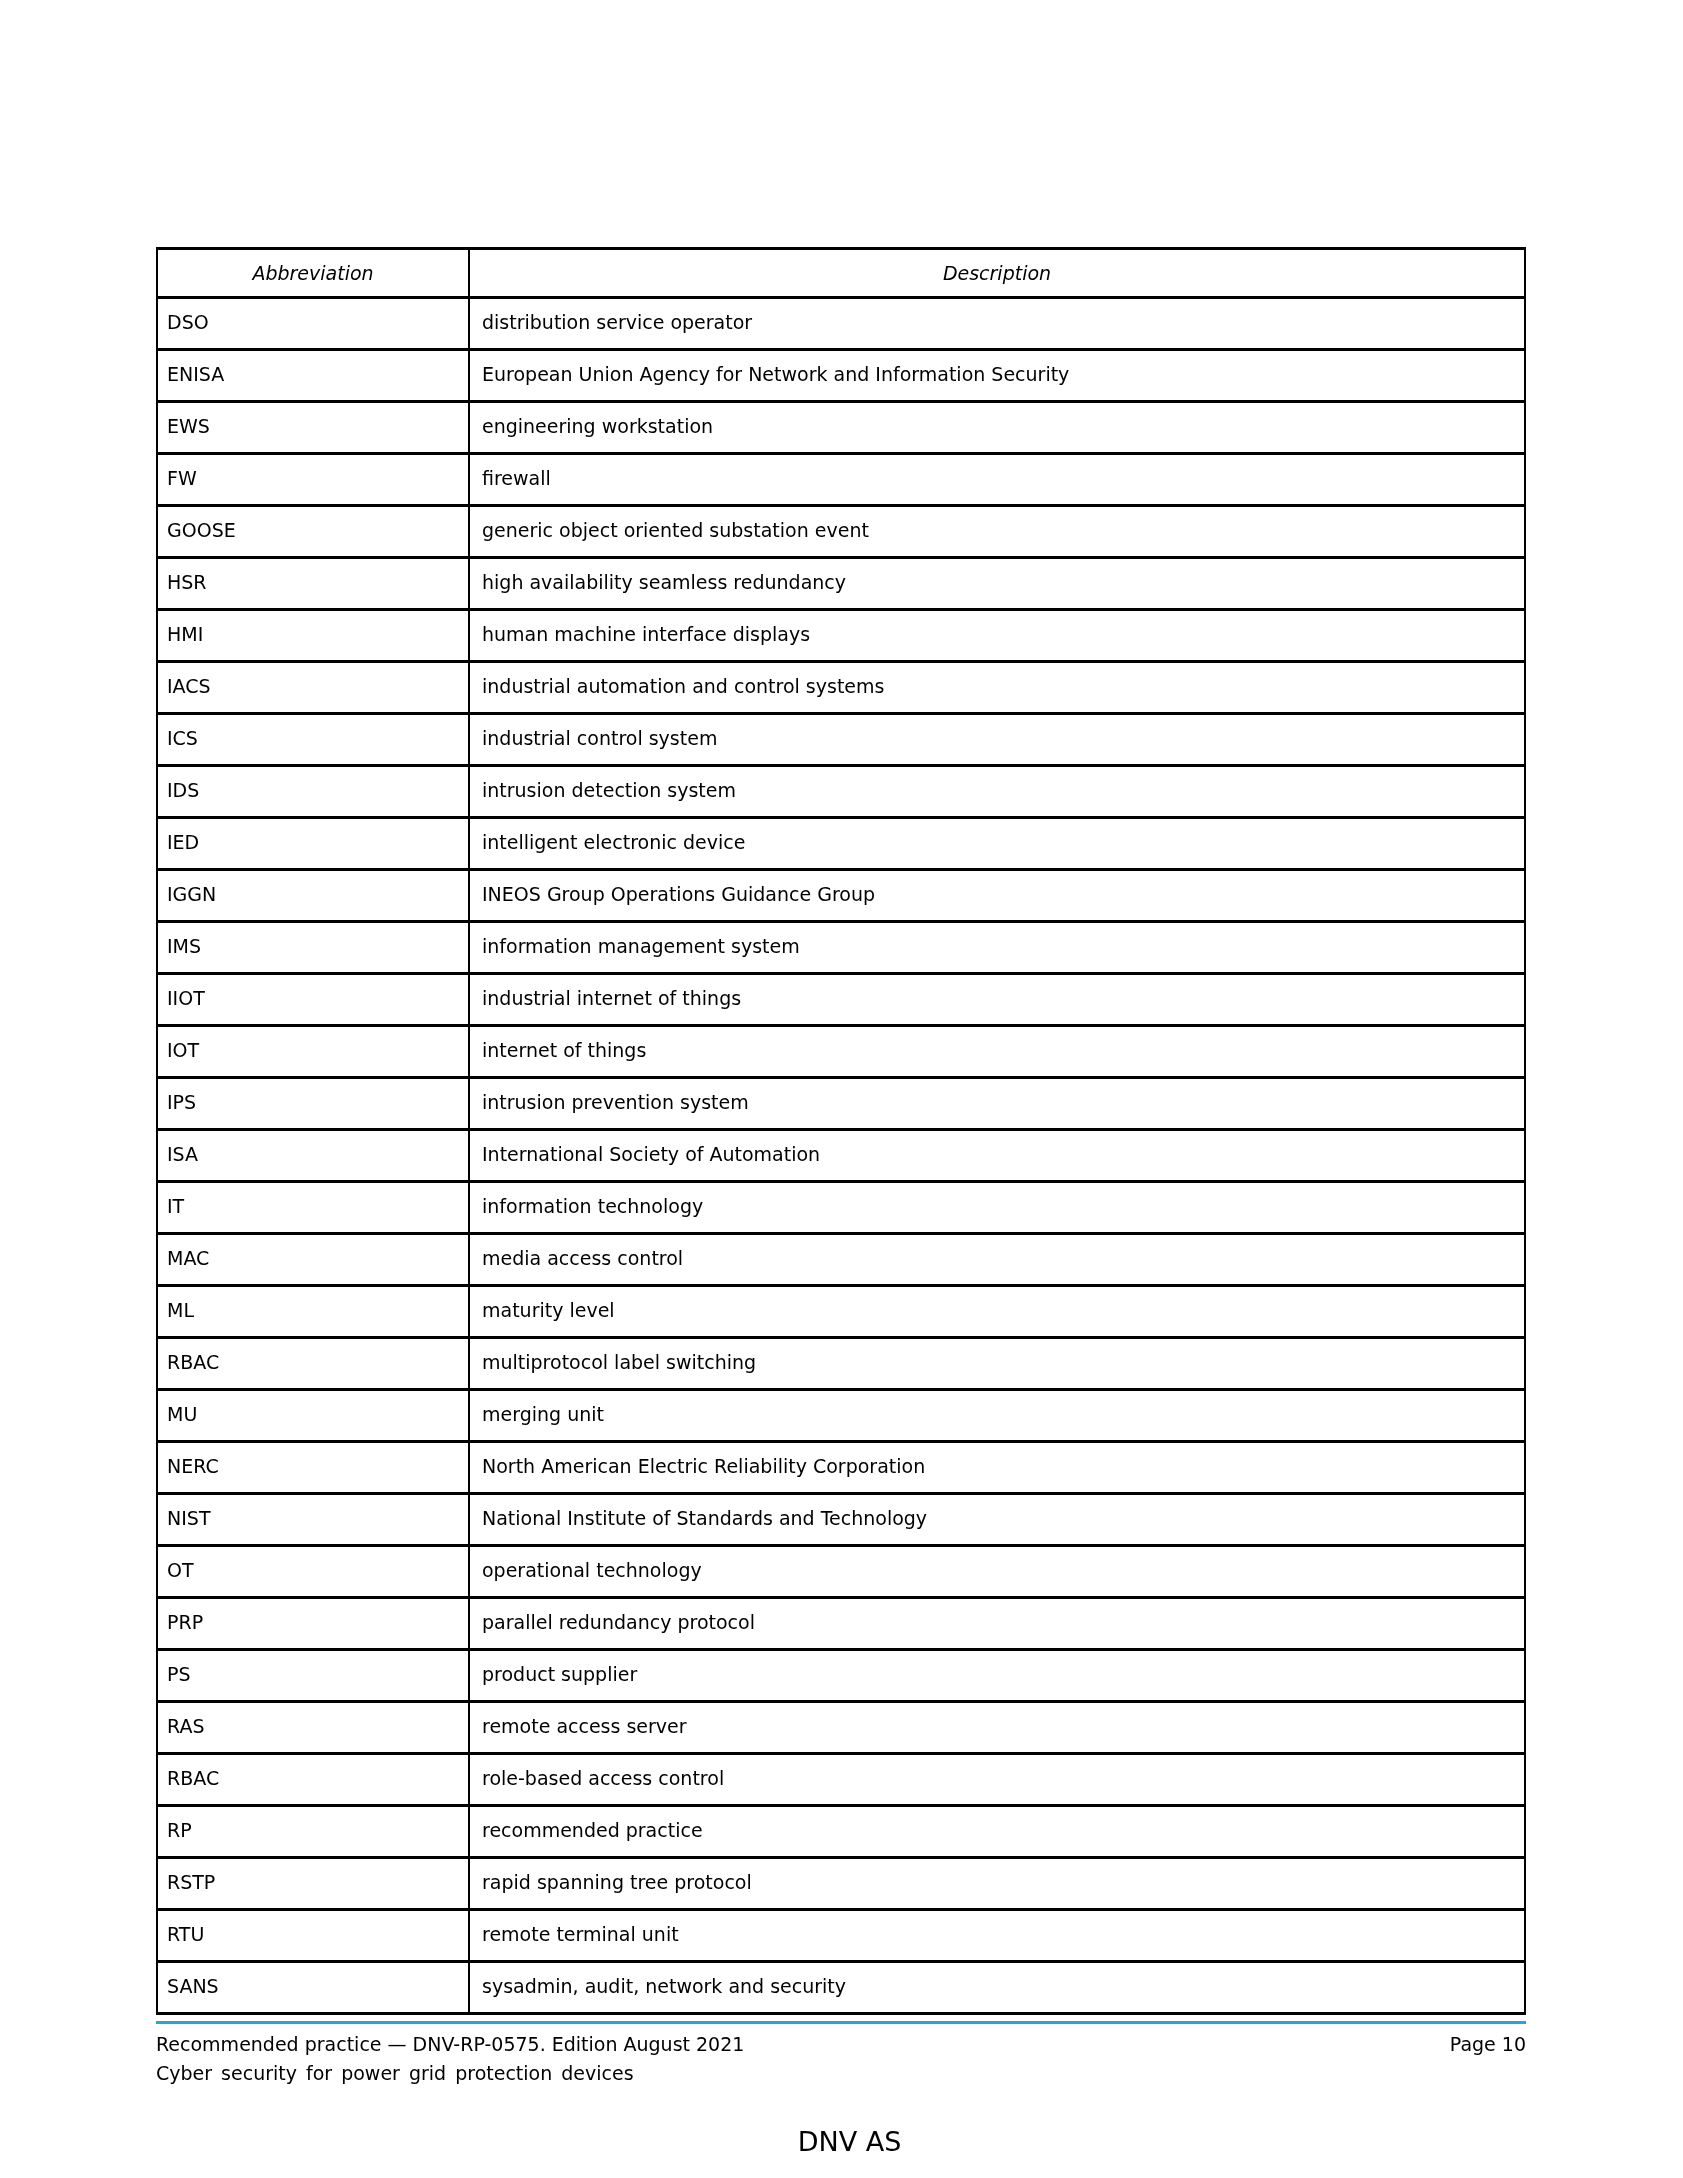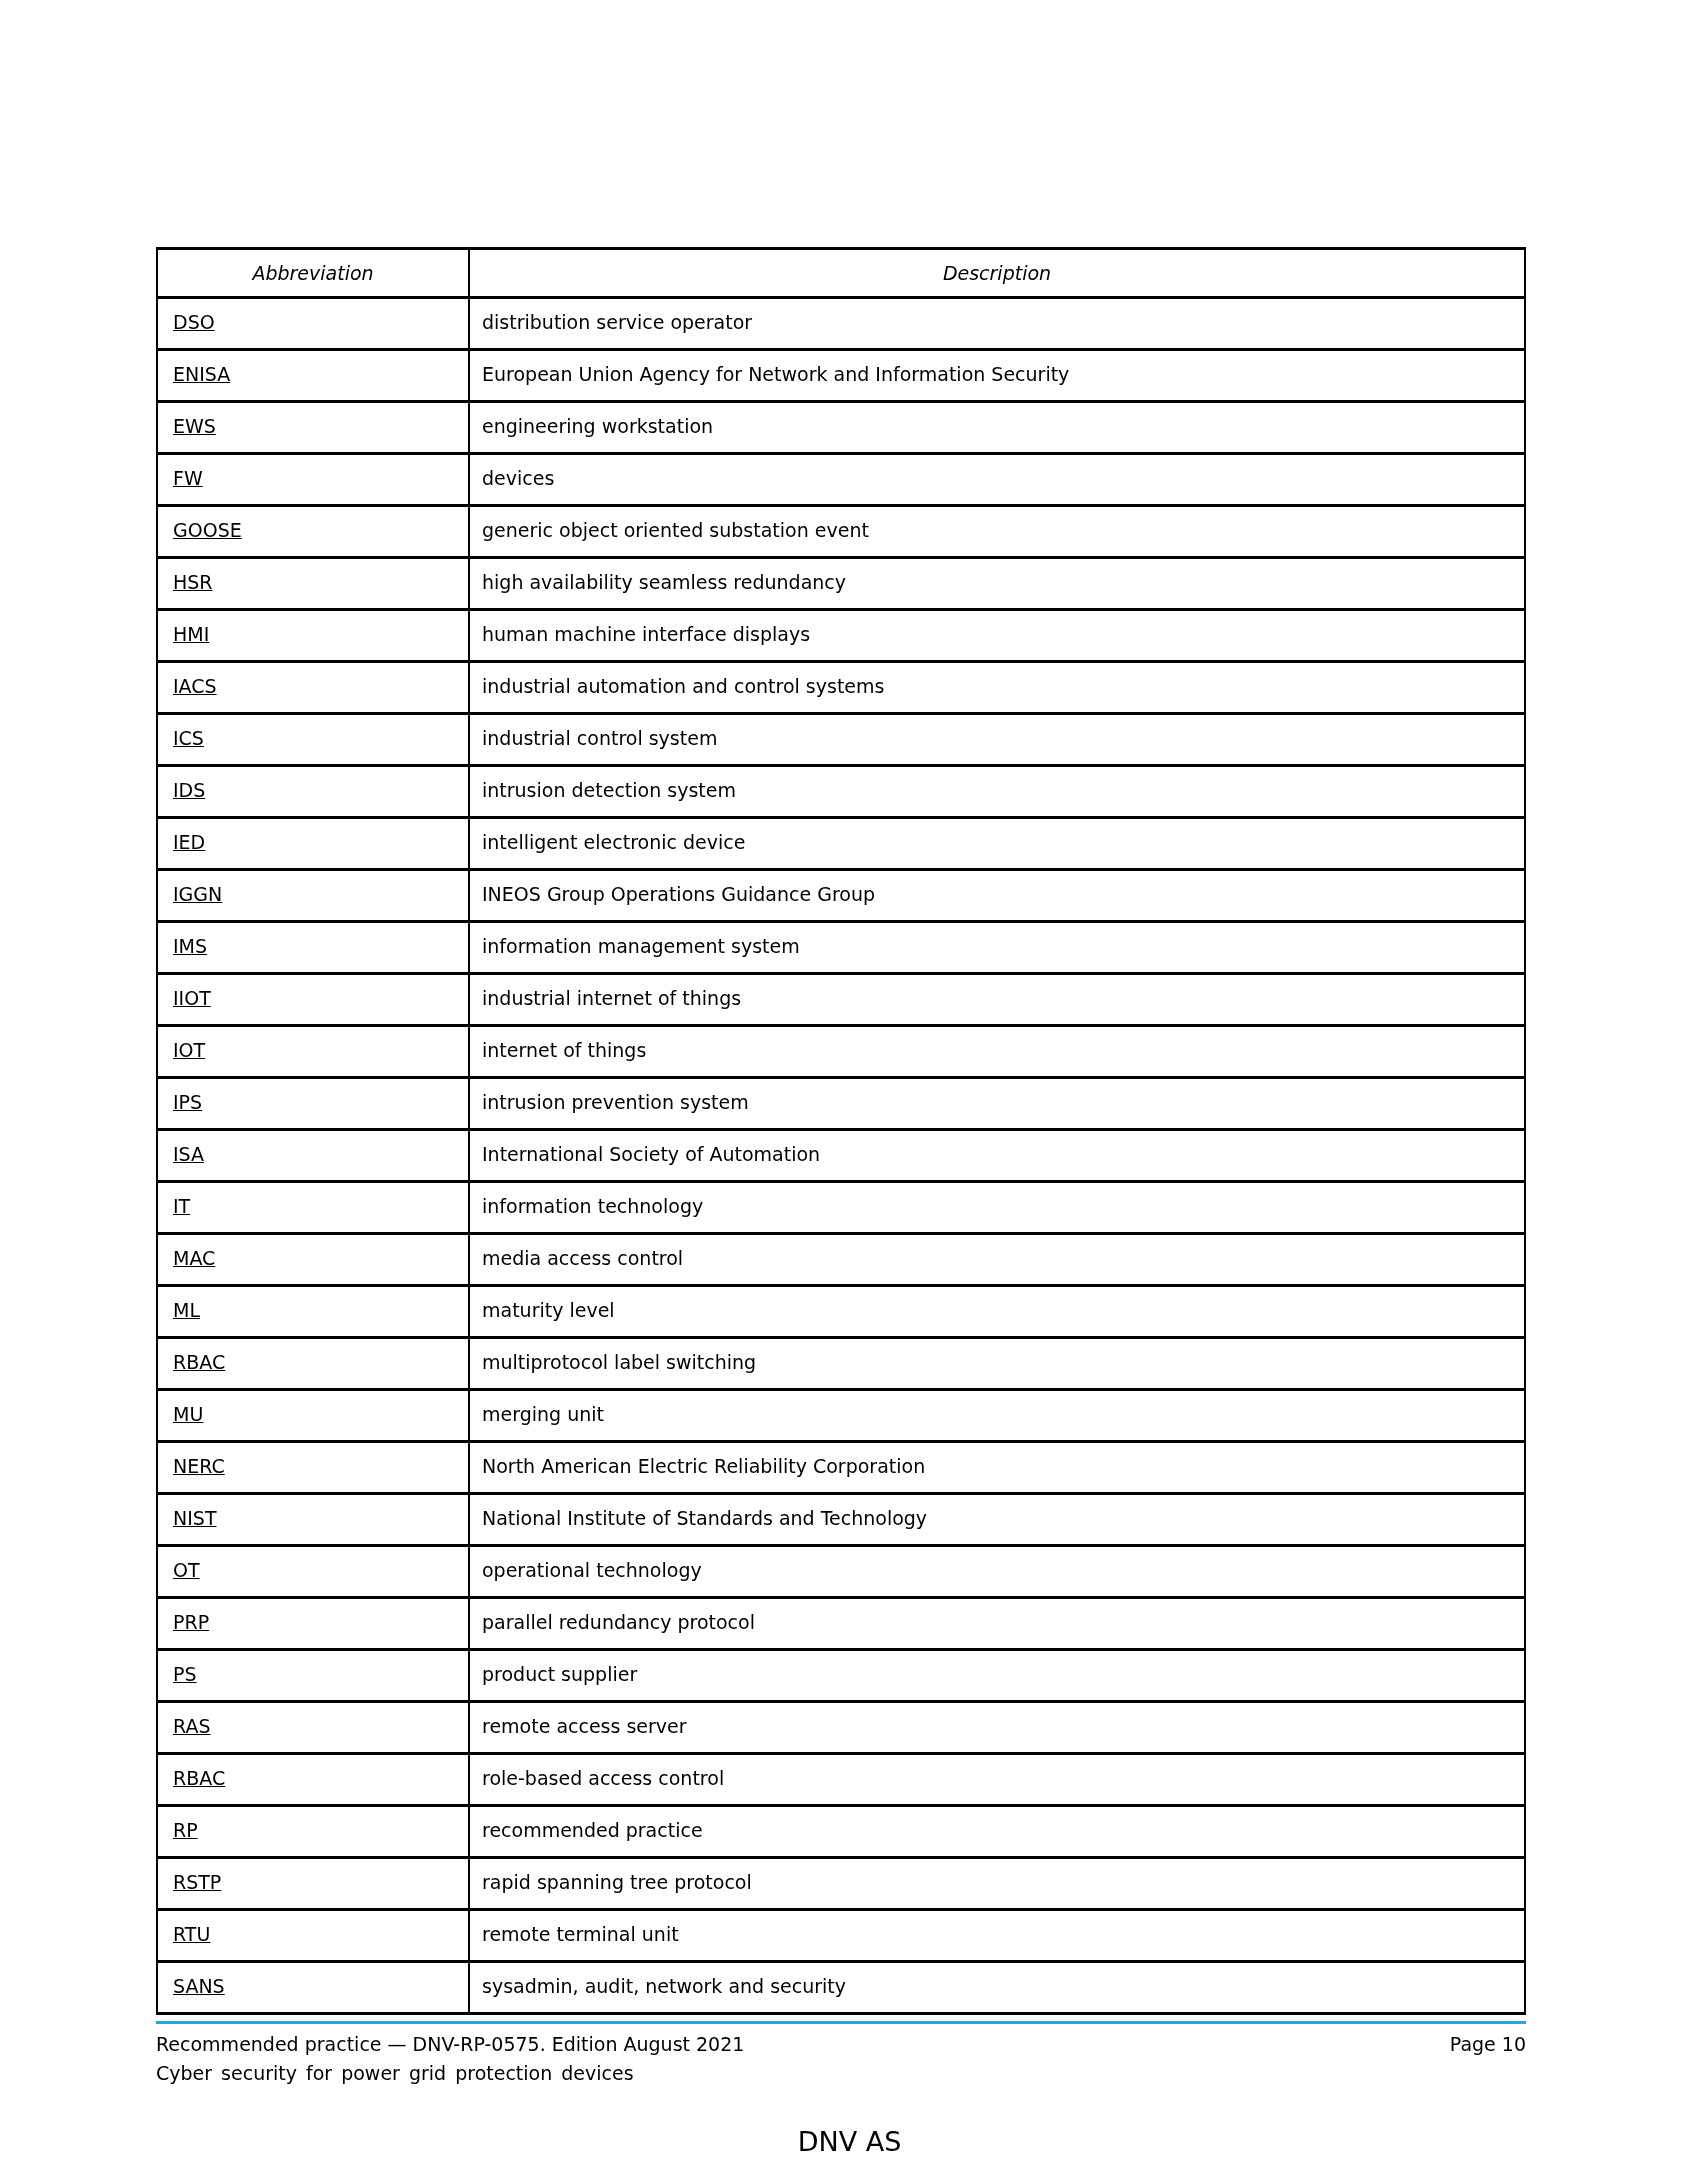--- a/index.html
+++ b/index.html
@@ -34,21 +34,21 @@
     white-space:nowrap;
     overflow:hidden;
   }
   table.abbr-table col.c-abbr{width:312px;}
   table.abbr-table th{
     font-style:italic;
     font-weight:normal;
     text-align:center;
     padding-bottom:0;
   }
-  table.abbr-table td.col-abbr{padding-left:15px;text-decoration:underline;}
+  table.abbr-table td.col-abbr{padding-left:9px;}
   table.abbr-table td.col-desc{padding-left:12px;}
 
   .footer-rule{
     position:absolute;
     left:156px;
     top:2021px;
     width:1370px;
     height:3px;
     background:#29a3dc;
   }
@@ -112,21 +112,21 @@
         <tr>
           <td class="col-abbr">ENISA</td>
           <td class="col-desc">European Union Agency for Network and Information Security</td>
         </tr>
         <tr>
           <td class="col-abbr">EWS</td>
           <td class="col-desc">engineering workstation</td>
         </tr>
         <tr>
           <td class="col-abbr">FW</td>
-          <td class="col-desc">devices</td>
+          <td class="col-desc">firewall</td>
         </tr>
         <tr>
           <td class="col-abbr">GOOSE</td>
           <td class="col-desc">generic object oriented substation event</td>
         </tr>
         <tr>
           <td class="col-abbr">HSR</td>
           <td class="col-desc">high availability seamless redundancy</td>
         </tr>
         <tr>

